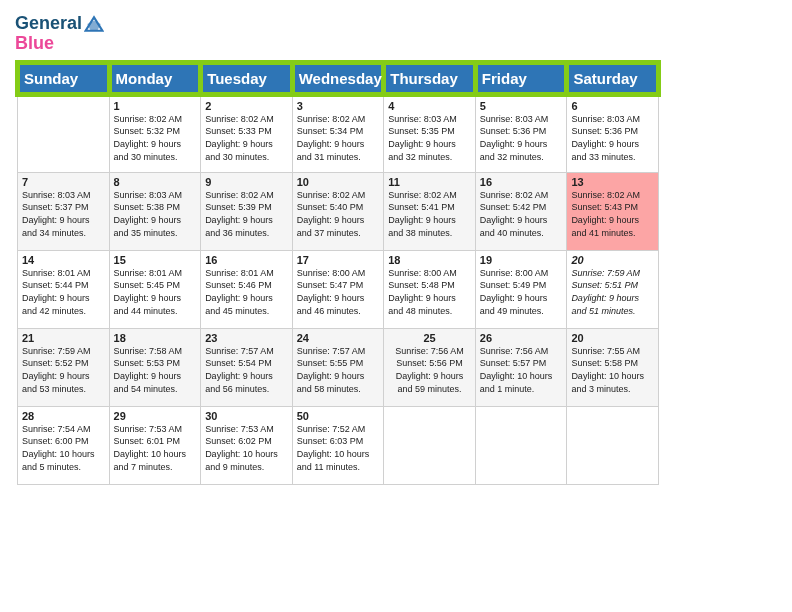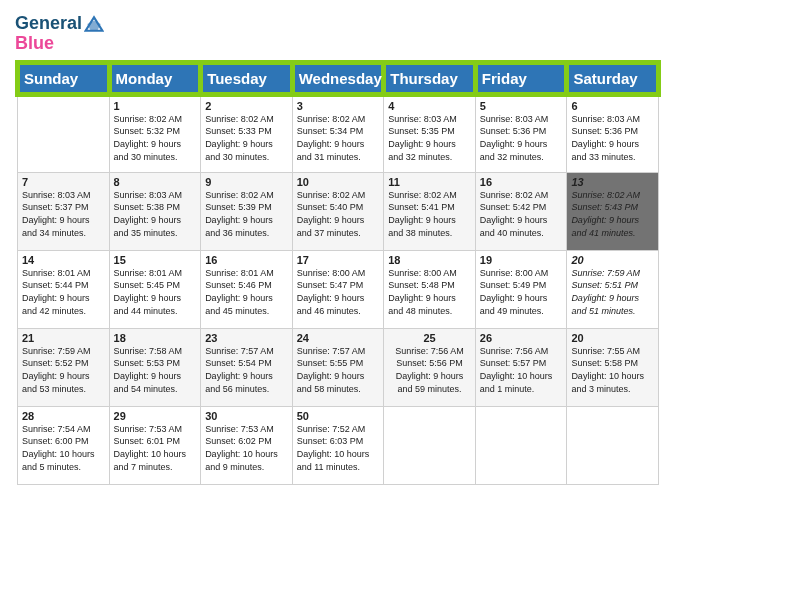--- a/index.html
+++ b/index.html
@@ -180,21 +180,21 @@
             <div class="day-detail">Sunrise: 8:02 AM<br>Sunset: 5:40 PM<br>Daylight: 9 hours and 37 minutes.</div>
           </td>
           <td style="background: rgb(245, 245, 245);">
             <span class="day-num">11</span>
             <div class="day-detail">Sunrise: 8:02 AM<br>Sunset: 5:41 PM<br>Daylight: 9 hours and 38 minutes.</div>
           </td>
           <td style="background: rgb(245, 245, 245);">
             <span class="day-num">16</span>
             <div class="day-detail">Sunrise: 8:02 AM<br>Sunset: 5:42 PM<br>Daylight: 9 hours and 40 minutes.</div>
           </td>
-          <td style="background: #737373; font-style: italic;">
+          <td style="background: #fca5a5;">
             <span class="day-num">13</span>
             <div class="day-detail">Sunrise: 8:02 AM<br>Sunset: 5:43 PM<br>Daylight: 9 hours and 41 minutes.</div>
           </td>
         </tr>
         <tr>
           <td style="background: rgb(255, 255, 255);">
             <span class="day-num">14</span>
             <div class="day-detail">Sunrise: 8:01 AM<br>Sunset: 5:44 PM<br>Daylight: 9 hours and 42 minutes.</div>
           </td>
           <td style="background: rgb(255, 255, 255);">

